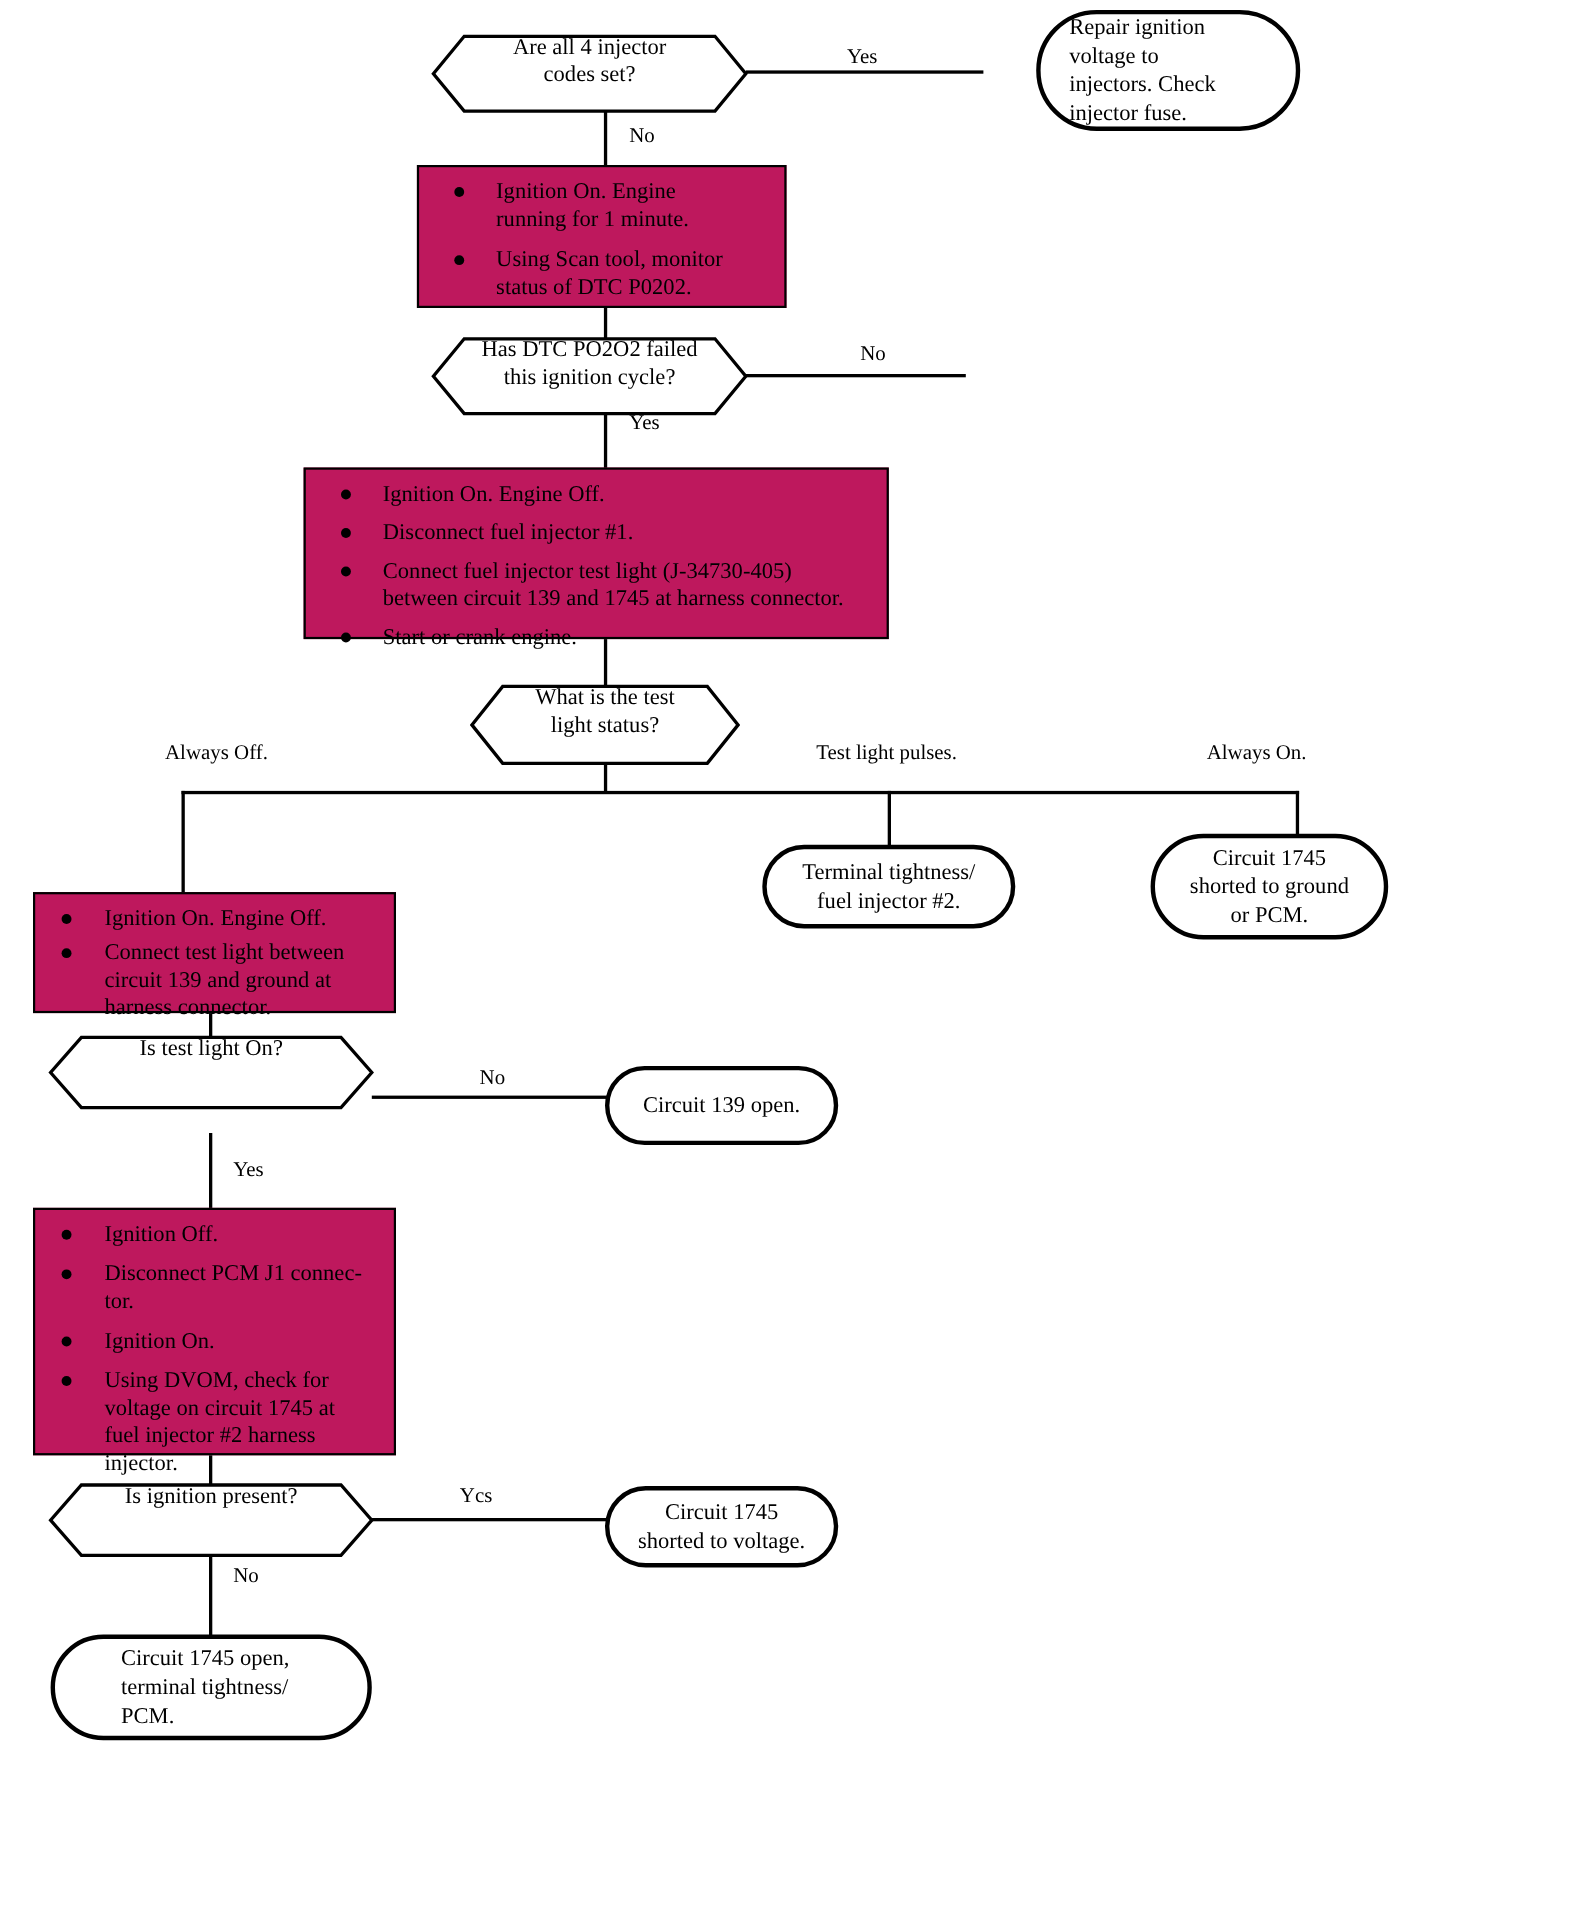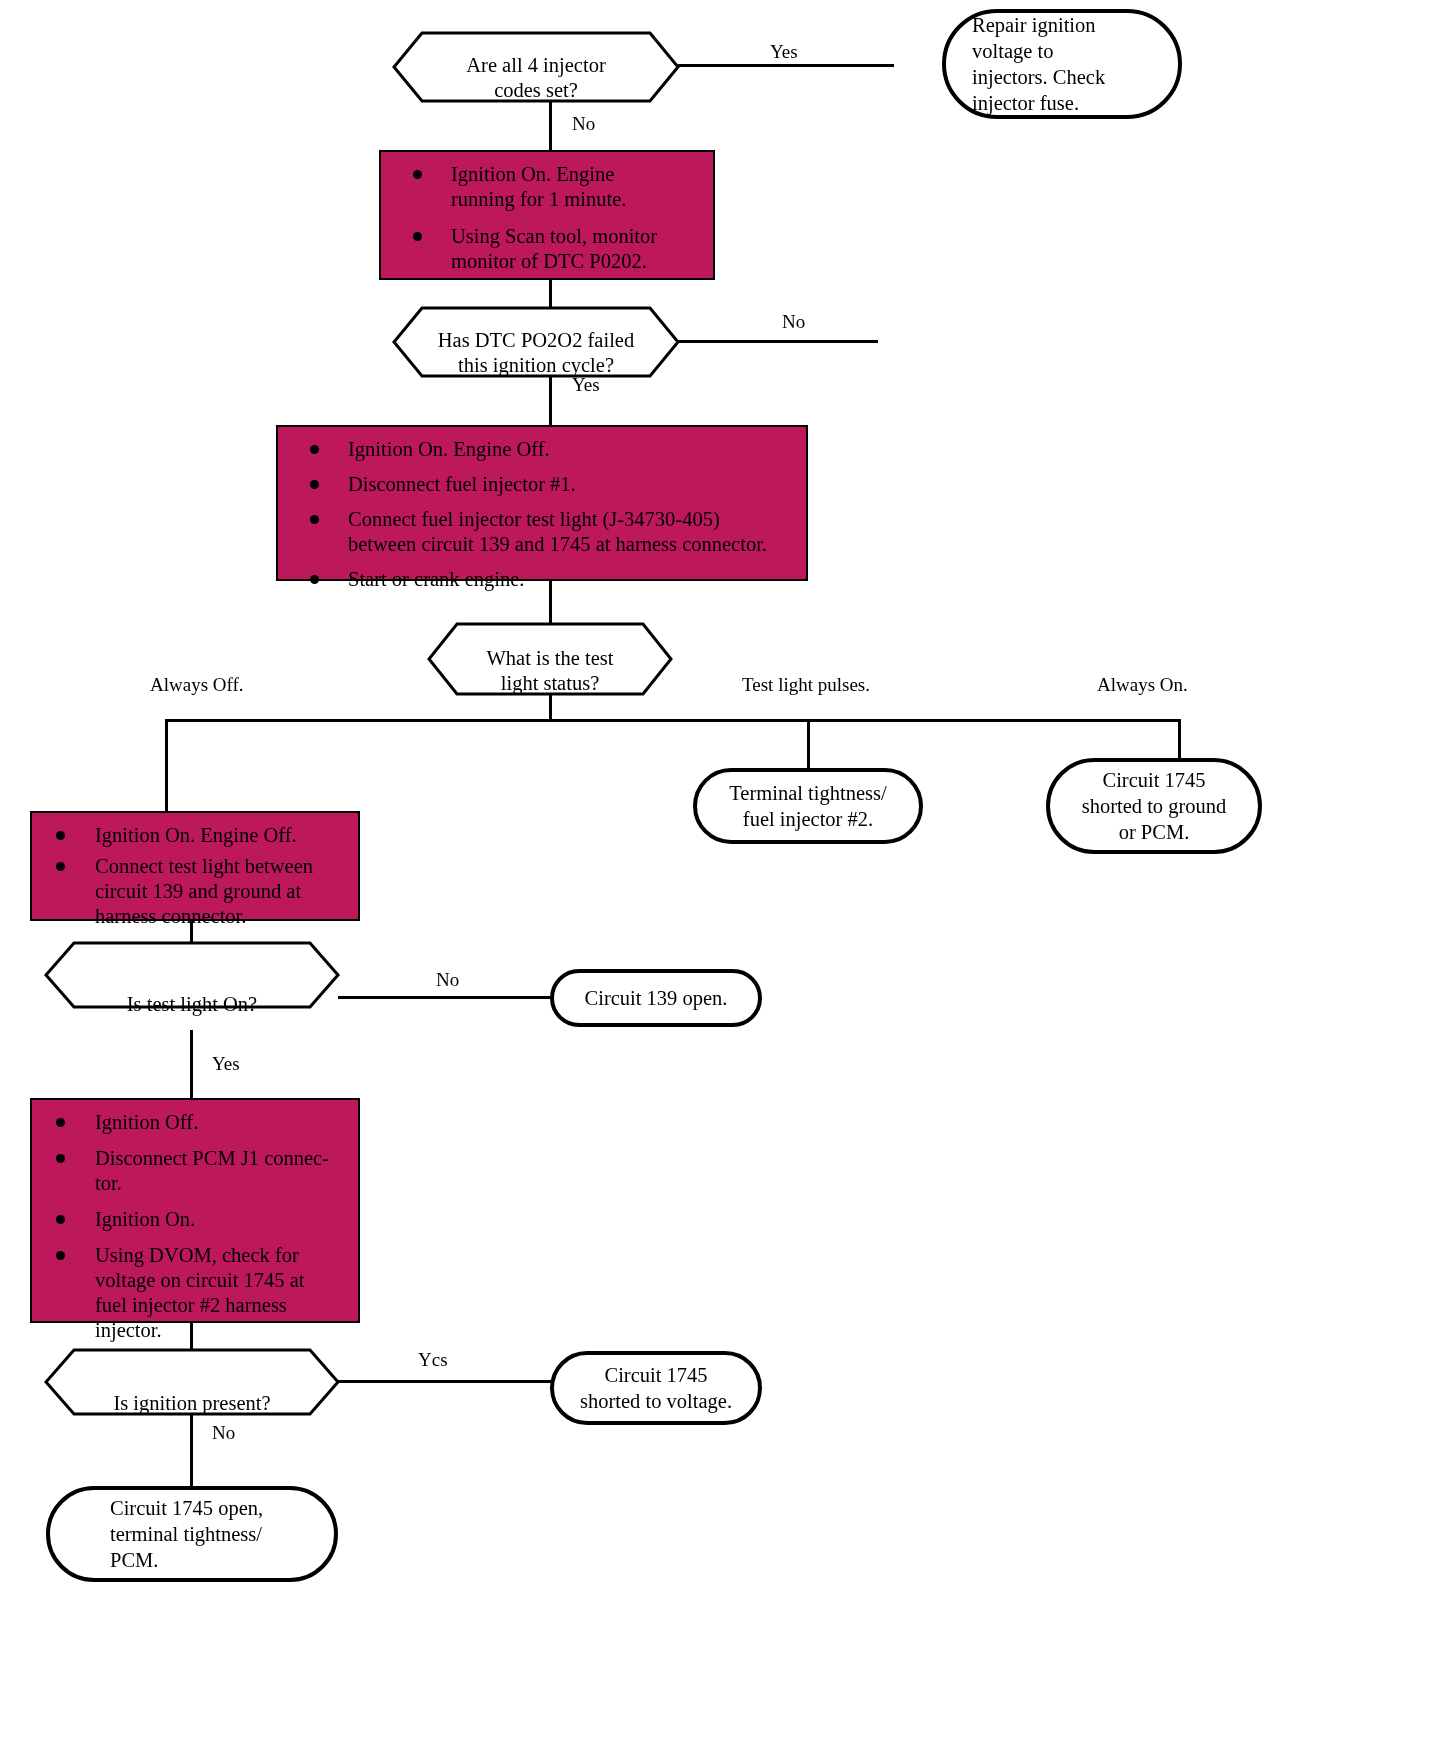--- a/index.html
+++ b/index.html
@@ -33,21 +33,21 @@
     line-height:25px;
   }
   .proc li:last-child{margin-bottom:0;}
   .proc li .bullet{
     position:absolute;left:24px;top:8px;
     width:9px;height:9px;border-radius:50%;
     background:#000;
   }
   
   .hex{
-    display:flex;align-items:flex-end;justify-content:center;
+    display:flex;align-items:flex-start;justify-content:center;
     text-align:center;
   }
   .hex svg{position:absolute;left:0;top:0;overflow:visible;}
   .hex .hextext{
     position:relative;
     z-index:2;
     font-size:20.5px;
     line-height:25px;
     padding:0 14px;
   }
@@ -108,21 +108,21 @@
   <div class="node proc" style="left:379px;top:150px;width:336px;height:130px;">
     <ul>
       <li>
         <span class="bullet"></span>
         <span>Ignition On. Engine</span><br>
         <span>running for 1 minute.</span>
       </li>
       <li>
         <span class="bullet"></span>
         <span>Using Scan tool, monitor</span><br>
-        <span>monitor of DTC P0202.</span>
+        <span>status of DTC P0202.</span>
       </li>
     </ul>
   </div>
 
   <div class="ln" style="left:549px;top:280px;width:3px;height:28px;"></div>
 
   <div class="node hex" style="left:392px;top:306px;width:288px;height:72px;">
     <svg width="288" height="72" viewBox="0 0 288 72">
       <polygon points="30,2 258,2 286,36 258,70 30,70 2,36" fill="#fff" stroke="#000" stroke-width="3"></polygon>
     </svg>
@@ -222,21 +222,21 @@
       <polygon points="30,2 266,2 294,34 266,66 30,66 2,34" fill="#fff" stroke="#000" stroke-width="3"></polygon>
     </svg>
     <div class="hextext">
       <span>Is test light On?</span>
     </div>
   </div>
 
   <div class="ln" style="left:338px;top:996px;width:215px;height:3px;"></div>
   <div class="lbl" style="left:436px;top:968px;">No</div>
 
-  <div class="node term center" style="left:550px;top:969px;width:212px;height:58px;">
+  <div class="node term center" style="left:550px;top:969px;width:212px;height:72px;">
     <div class="ttext">
       <span>Circuit 139 open.</span>
     </div>
   </div>
 
   <div class="ln" style="left:190px;top:1030px;width:3px;height:70px;"></div>
   <div class="lbl" style="left:212px;top:1052px;">Yes</div>
 
   <div class="node proc" style="left:30px;top:1098px;width:330px;height:225px;">
     <ul>

